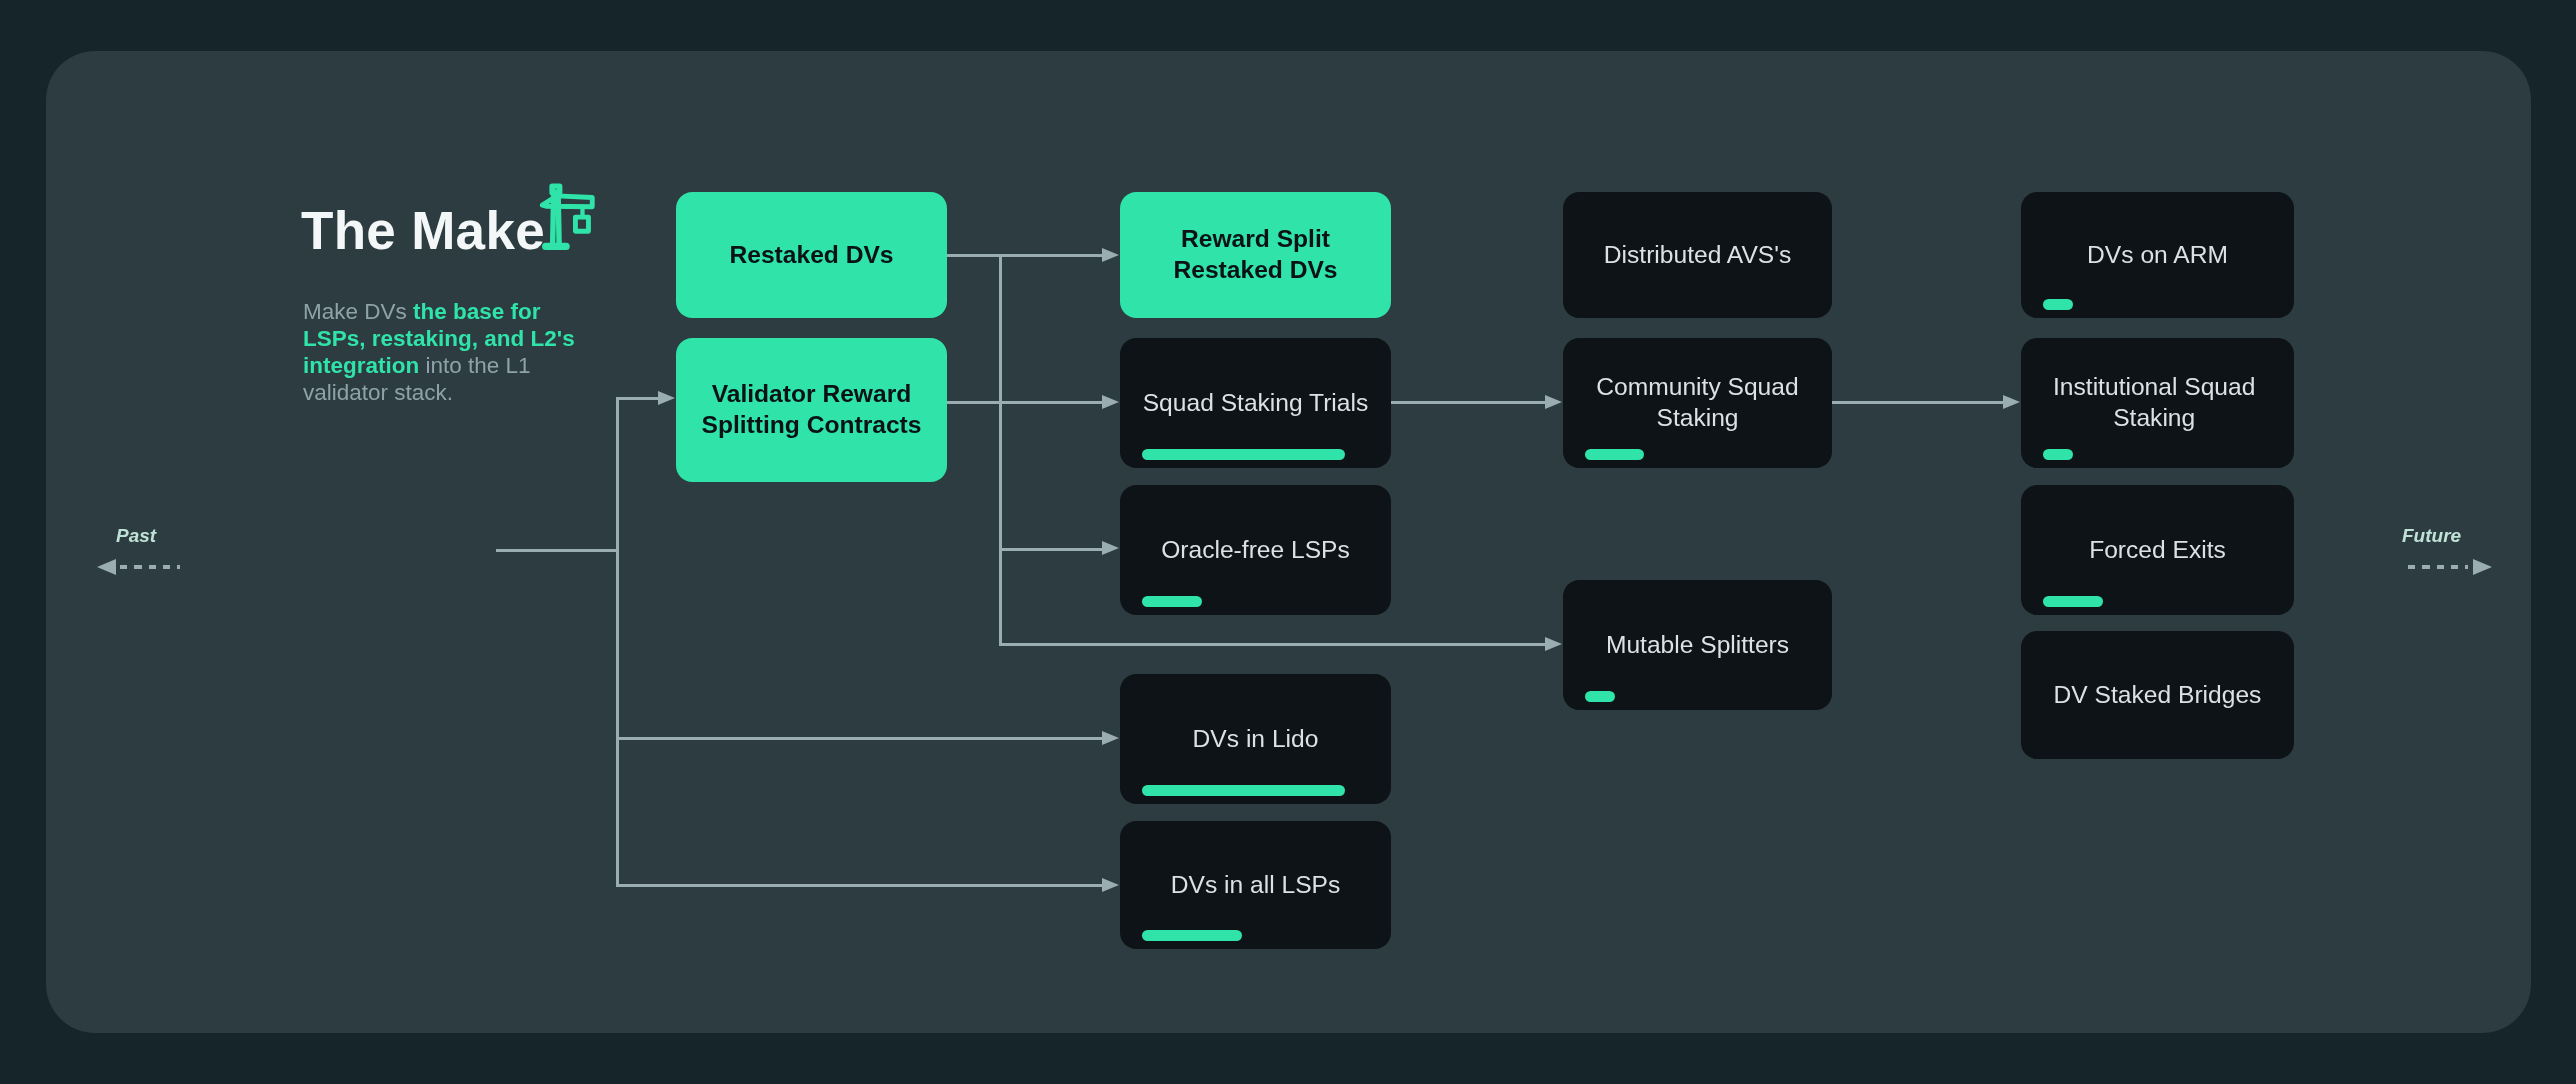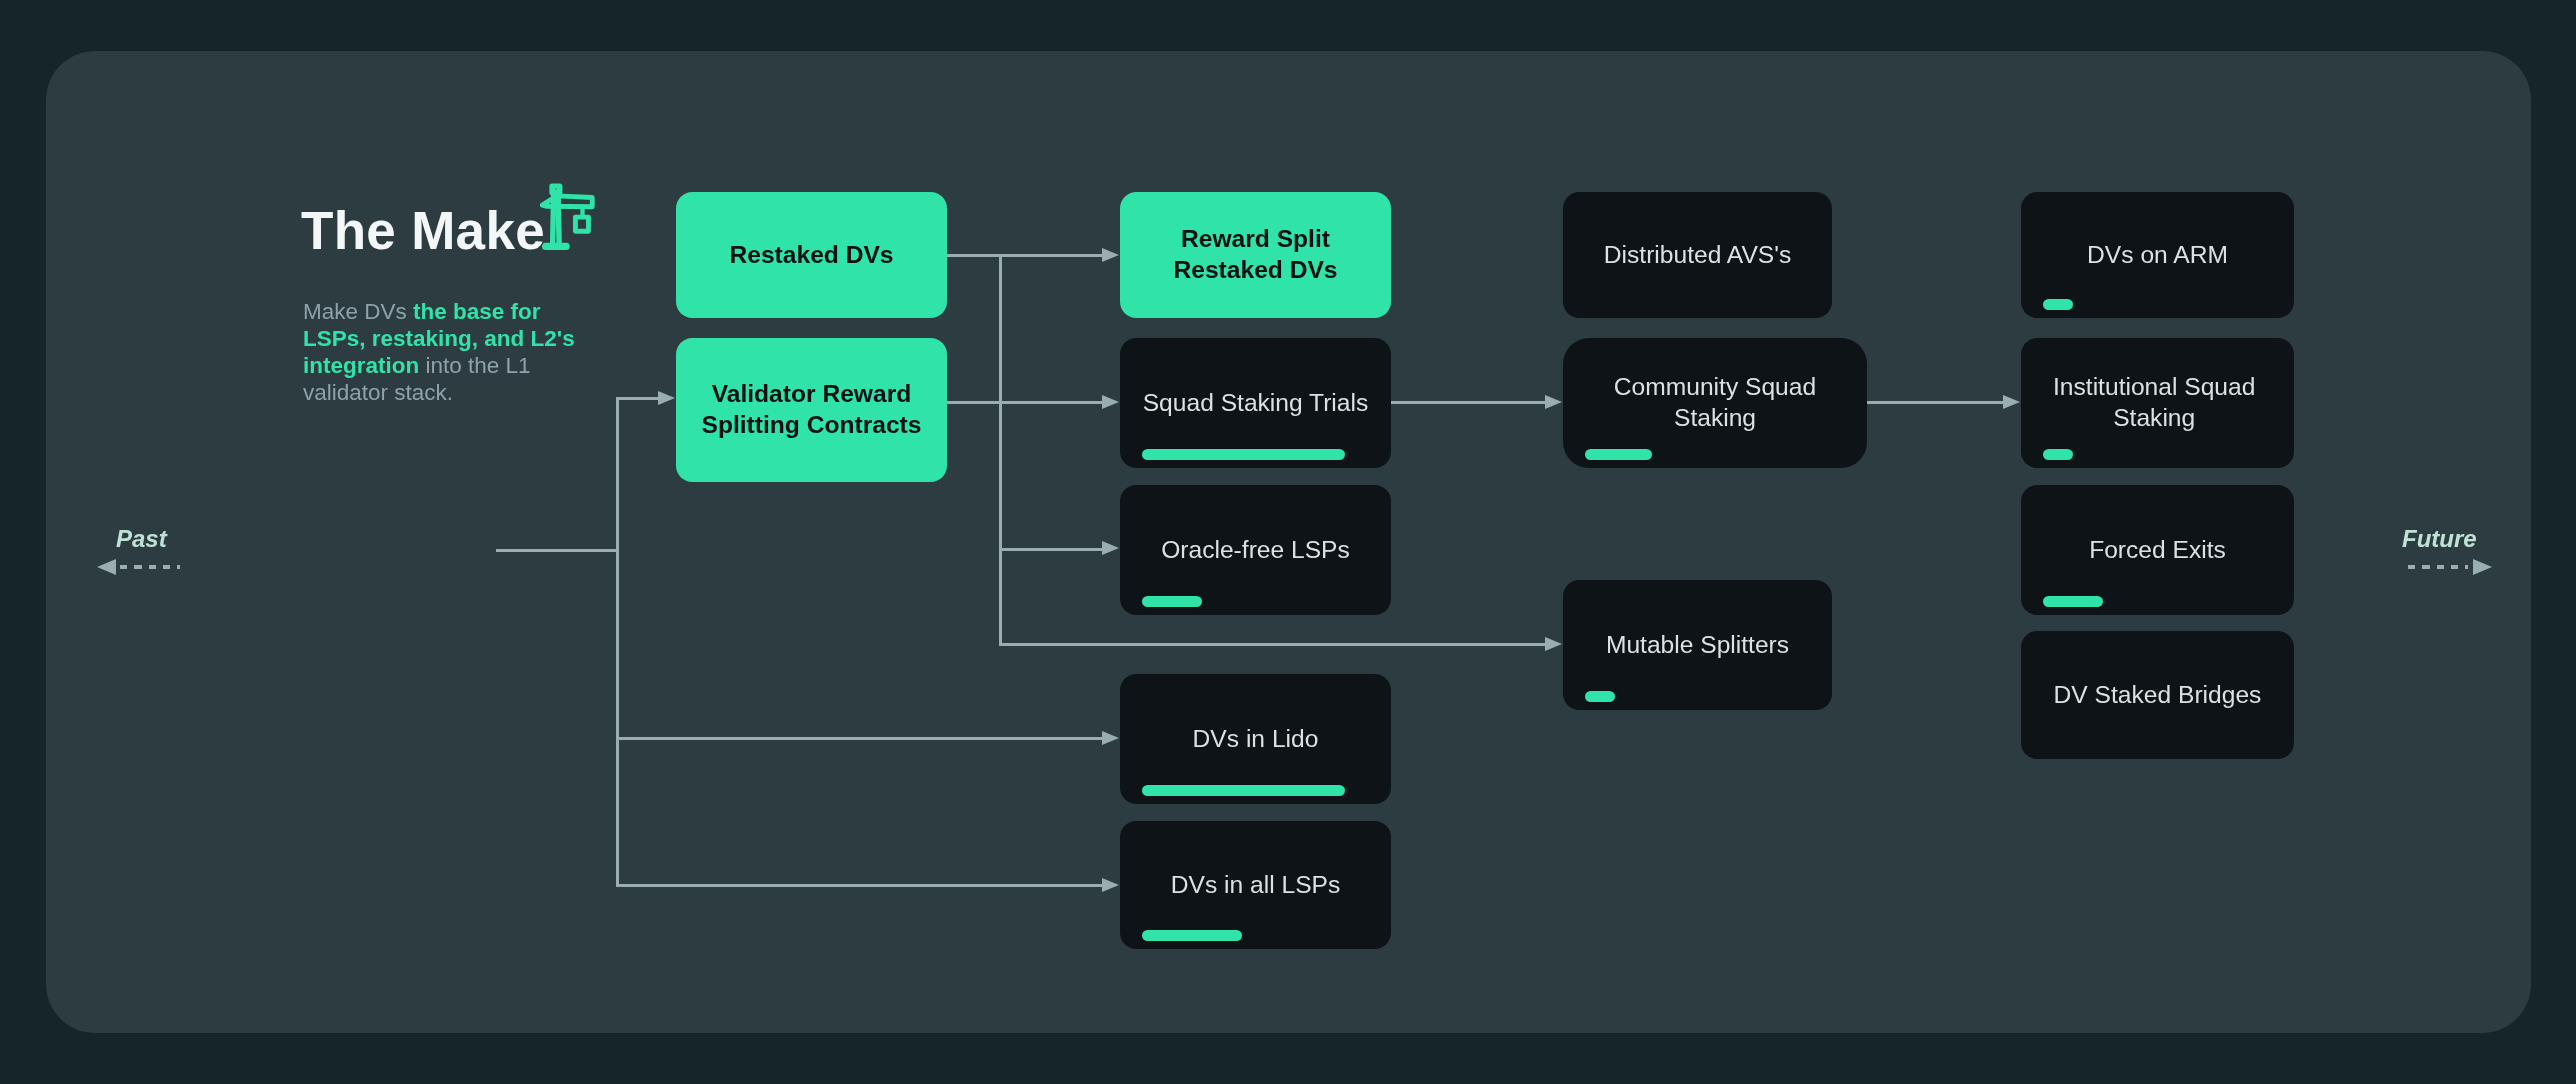--- a/index.html
+++ b/index.html
@@ -20,21 +20,21 @@
   }
   .crane{position:absolute;left:486px;top:127px;}
   .subtitle{
     position:absolute;left:257px;top:247px;width:314px;
     font-size:22.5px;line-height:27px;color:#8ea3a8;
     white-space:pre-wrap;
   }
   .subtitle .em{color:#2fe3a9;font-weight:700;}
   
   .tl-label{
-    position:absolute;font-size:24px;font-style:italic;font-weight:700;color:#bfe2d6;
+    position:absolute;font-size:19px;font-style:italic;font-weight:700;color:#bfe2d6;
   }
   .dash-line{
     position:absolute;height:4.1px;
     background:repeating-linear-gradient(90deg,#9aadb1 0 7.5px,transparent 7.5px 14.3px);
   }
   .tri{position:absolute;width:0;height:0;}
   .tri.right{border-top:8.2px solid transparent;border-bottom:8.2px solid transparent;border-left:19px solid #9aadb1;}
   .tri.left{border-top:8.2px solid transparent;border-bottom:8.2px solid transparent;border-right:19px solid #9aadb1;}
   
   .line{position:absolute;background:#9aadb1;}
@@ -143,21 +143,21 @@
 
   <div class="node dark" style="left:1074px;top:770px;width:271px;height:128px;">
     <span>DVs in all LSPs</span>
     <div class="bar" style="width: 37%;"></div>
   </div>
 
   <div class="node dark" style="left:1517px;top:141px;width:269px;height:126px;">
     <span>Distributed AVS's</span>
   </div>
 
-  <div class="node dark" style="left:1517px;top:287px;width:304px;height:130px;border-radius:26px;">
+  <div class="node dark" style="left:1517px;top:287px;width:269px;height:130px;">
     <span>Community Squad
 Staking</span>
     <div class="bar" style="width: 22%;"></div>
   </div>
 
   <div class="node dark" style="left:1517px;top:529px;width:269px;height:130px;">
     <span>Mutable Splitters</span>
     <div class="bar" style="width: 11%;"></div>
   </div>
 

